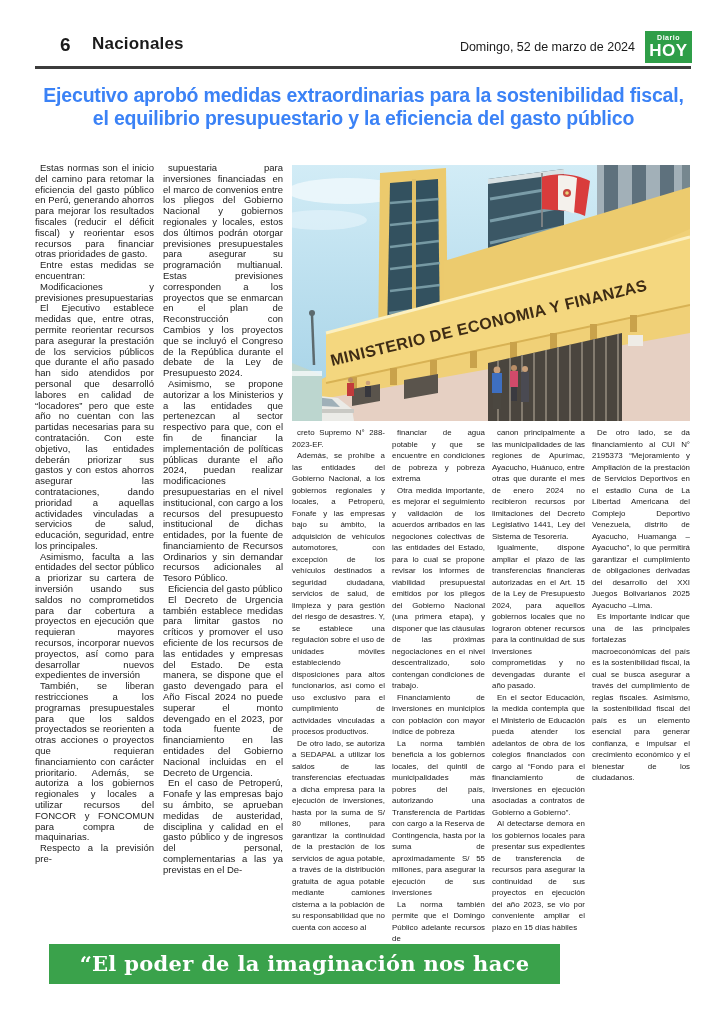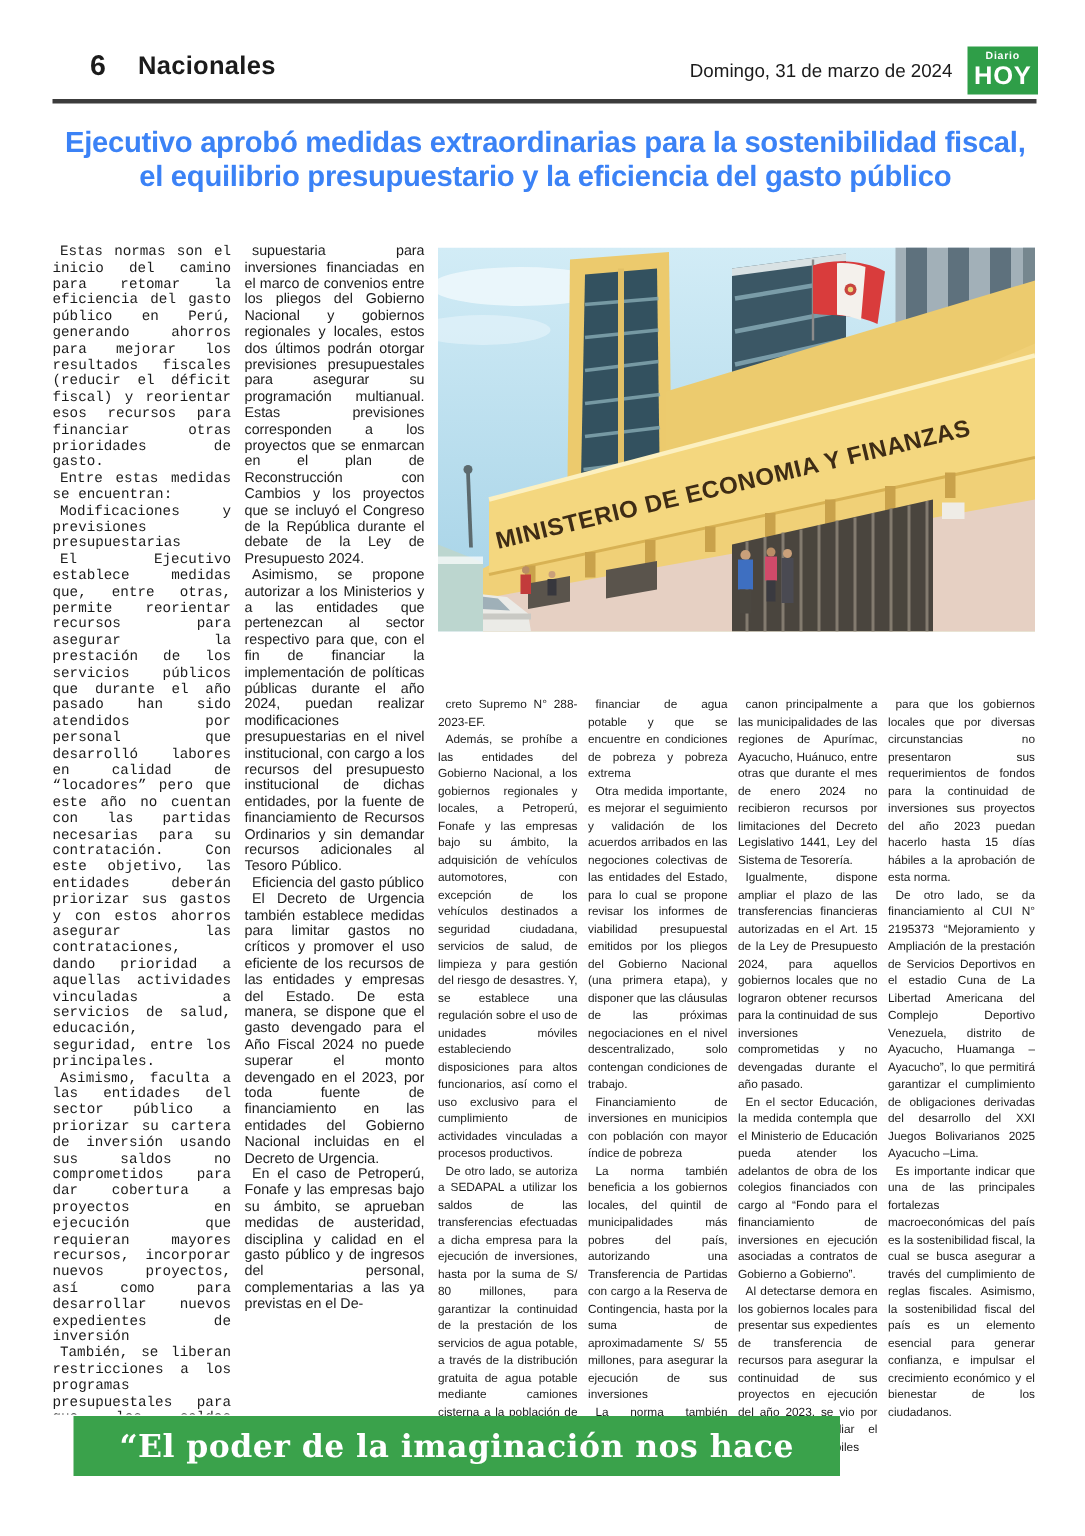--- a/index.html
+++ b/index.html
@@ -14,43 +14,43 @@
   .logo .t{font-size:7px;font-weight:bold;padding-top:3px;letter-spacing:.5px;}
   .logo .m{font-size:17px;font-weight:bold;letter-spacing:.5px;margin-top:1px;}
   .rule{position:absolute;left:35px;right:32px;top:66px;height:3px;background:#3c3c3c;}
   
   .headline{position:absolute;left:40px;right:36px;top:84px;text-align:center;
             font-size:19.5px;line-height:23px;font-weight:bold;letter-spacing:-0.2px;color:#3b82f6;}
   
   .textcol{position:absolute;overflow:hidden;text-align:justify;}
   .textcol p{margin:0;text-indent:5px;}
   .cols12{font-size:9.5px;line-height:10.8px;}
-  .cols36{font-size:7.9px;line-height:11.5px;margin-top:37px;}
-  .c1{left:35px;top:163px;width:119px;height:780px;font-family:Liberation Mono, monospace;}
+  .cols36{font-size:7.9px;line-height:11.5px;}
+  .c1{left:35px;top:163px;width:119px;height:780px;}
   .c2{left:163px;top:163px;width:120px;height:780px;}
   .c3{left:292px;top:427px;width:93px;height:516px;}
   .c4{left:392px;top:427px;width:93px;height:516px;}
   .c5{left:492px;top:427px;width:93px;height:516px;}
   .c6{left:592px;top:427px;width:98px;height:516px;}
   
   .photo{position:absolute;left:292px;top:165px;width:398px;height:256px;}
   .photo svg{display:block;}
   
   .banner{position:absolute;left:49px;top:944px;width:511px;height:40px;background:#3aa24b;
           color:#ffffff;text-align:center;line-height:40px;font-size:21px;font-weight:bold;
           font-family:"DejaVu Serif",serif;letter-spacing:.3px;}
 </style>
 </head>
 <body>
 
 <div class="page">
 
   <div class="pagenum">6</div>
   <div class="section">Nacionales</div>
-  <div class="date">Domingo, 31 de marzo de 2024</div>
+  <div class="date">Domingo, 52 de marzo de 2024</div>
   <div class="logo">
     <div class="t">Diario</div>
     <div class="m">HOY</div>
   </div>
   <div class="rule"></div>
 
   <h1 class="headline" style="margin:0;">Ejecutivo aprobó medidas extraordinarias para la sostenibilidad fiscal, el equilibrio presupuestario y la eficiencia del gasto público</h1>
 
   <div class="photo">
     <svg width="398" height="256" viewBox="0 0 398 256" xmlns="http://www.w3.org/2000/svg">
@@ -177,23 +177,22 @@
       <p>financiar de agua potable y que se encuentre en condiciones de pobreza y pobreza extrema</p>
       <p>Otra medida importante, es mejorar el seguimiento y validación de los acuerdos arribados en las negociones colectivas de las entidades del Estado, para lo cual se propone revisar los informes de viabilidad presupuestal emitidos por los pliegos del Gobierno Nacional (una primera etapa), y disponer que las cláusulas de las próximas negociaciones en el nivel descentralizado, solo contengan condiciones de trabajo.</p>
       <p>Financiamiento de inversiones en municipios con población con mayor índice de pobreza</p>
       <p>La norma también beneficia a los gobiernos locales, del quintil de municipalidades más pobres del país, autorizando una Transferencia de Partidas con cargo a la Reserva de Contingencia, hasta por la suma de aproximadamente S/ 55 millones, para asegurar la ejecución de sus inversiones</p>
       <p>La norma también permite que el Domingo Público adelante recursos de</p>
     </div>
   <div class="textcol cols36 c5">
       <p>canon principalmente a las municipalidades de las regiones de Apurímac, Ayacucho, Huánuco, entre otras que durante el mes de enero 2024 no recibieron recursos por limitaciones del Decreto Legislativo 1441, Ley del Sistema de Tesorería.</p>
       <p>Igualmente, dispone ampliar el plazo de las transferencias financieras autorizadas en el Art. 15 de la Ley de Presupuesto 2024, para aquellos gobiernos locales que no lograron obtener recursos para la continuidad de sus inversiones comprometidas y no devengadas durante el año pasado.</p>
       <p>En el sector Educación, la medida contempla que el Ministerio de Educación pueda atender los adelantos de obra de los colegios financiados con cargo al “Fondo para el financiamiento de inversiones en ejecución asociadas a contratos de Gobierno a Gobierno”.</p>
-      <p>Al detectarse demora en los gobiernos locales para presentar sus expedientes de transferencia de recursos para asegurar la continuidad de sus proyectos en ejecución del año 2023, se vio por conveniente ampliar el plazo en 6 días hábiles</p>
+      <p>Al detectarse demora en los gobiernos locales para presentar sus expedientes de transferencia de recursos para asegurar la continuidad de sus proyectos en ejecución del año 2023, se vio por conveniente ampliar el plazo en 15 días hábiles</p>
     </div>
   <div class="textcol cols36 c6">
-      <p>para que los gobiernos locales que por diversas circunstancias no presentaron sus requerimientos de fondos para la continuidad de inversiones sus proyectos del año 2023 puedan hacerlo hasta 15 días hábiles a la aprobación de esta norma.</p>
       <p>De otro lado, se da financiamiento al CUI N° 2195373 “Mejoramiento y Ampliación de la prestación de Servicios Deportivos en el estadio Cuna de La Libertad Americana del Complejo Deportivo Venezuela, distrito de Ayacucho, Huamanga –Ayacucho”, lo que permitirá garantizar el cumplimiento de obligaciones derivadas del desarrollo del XXI Juegos Bolivarianos 2025 Ayacucho –Lima.</p>
       <p>Es importante indicar que una de las principales fortalezas macroeconómicas del país es la sostenibilidad fiscal, la cual se busca asegurar a través del cumplimiento de reglas fiscales. Asimismo, la sostenibilidad fiscal del país es un elemento esencial para generar confianza, e impulsar el crecimiento económico y el bienestar de los ciudadanos.</p>
     </div>
 
   <div class="banner">“El poder de la imaginación nos hace infinitos”</div>
 
 </div>
 
 </body></html>

